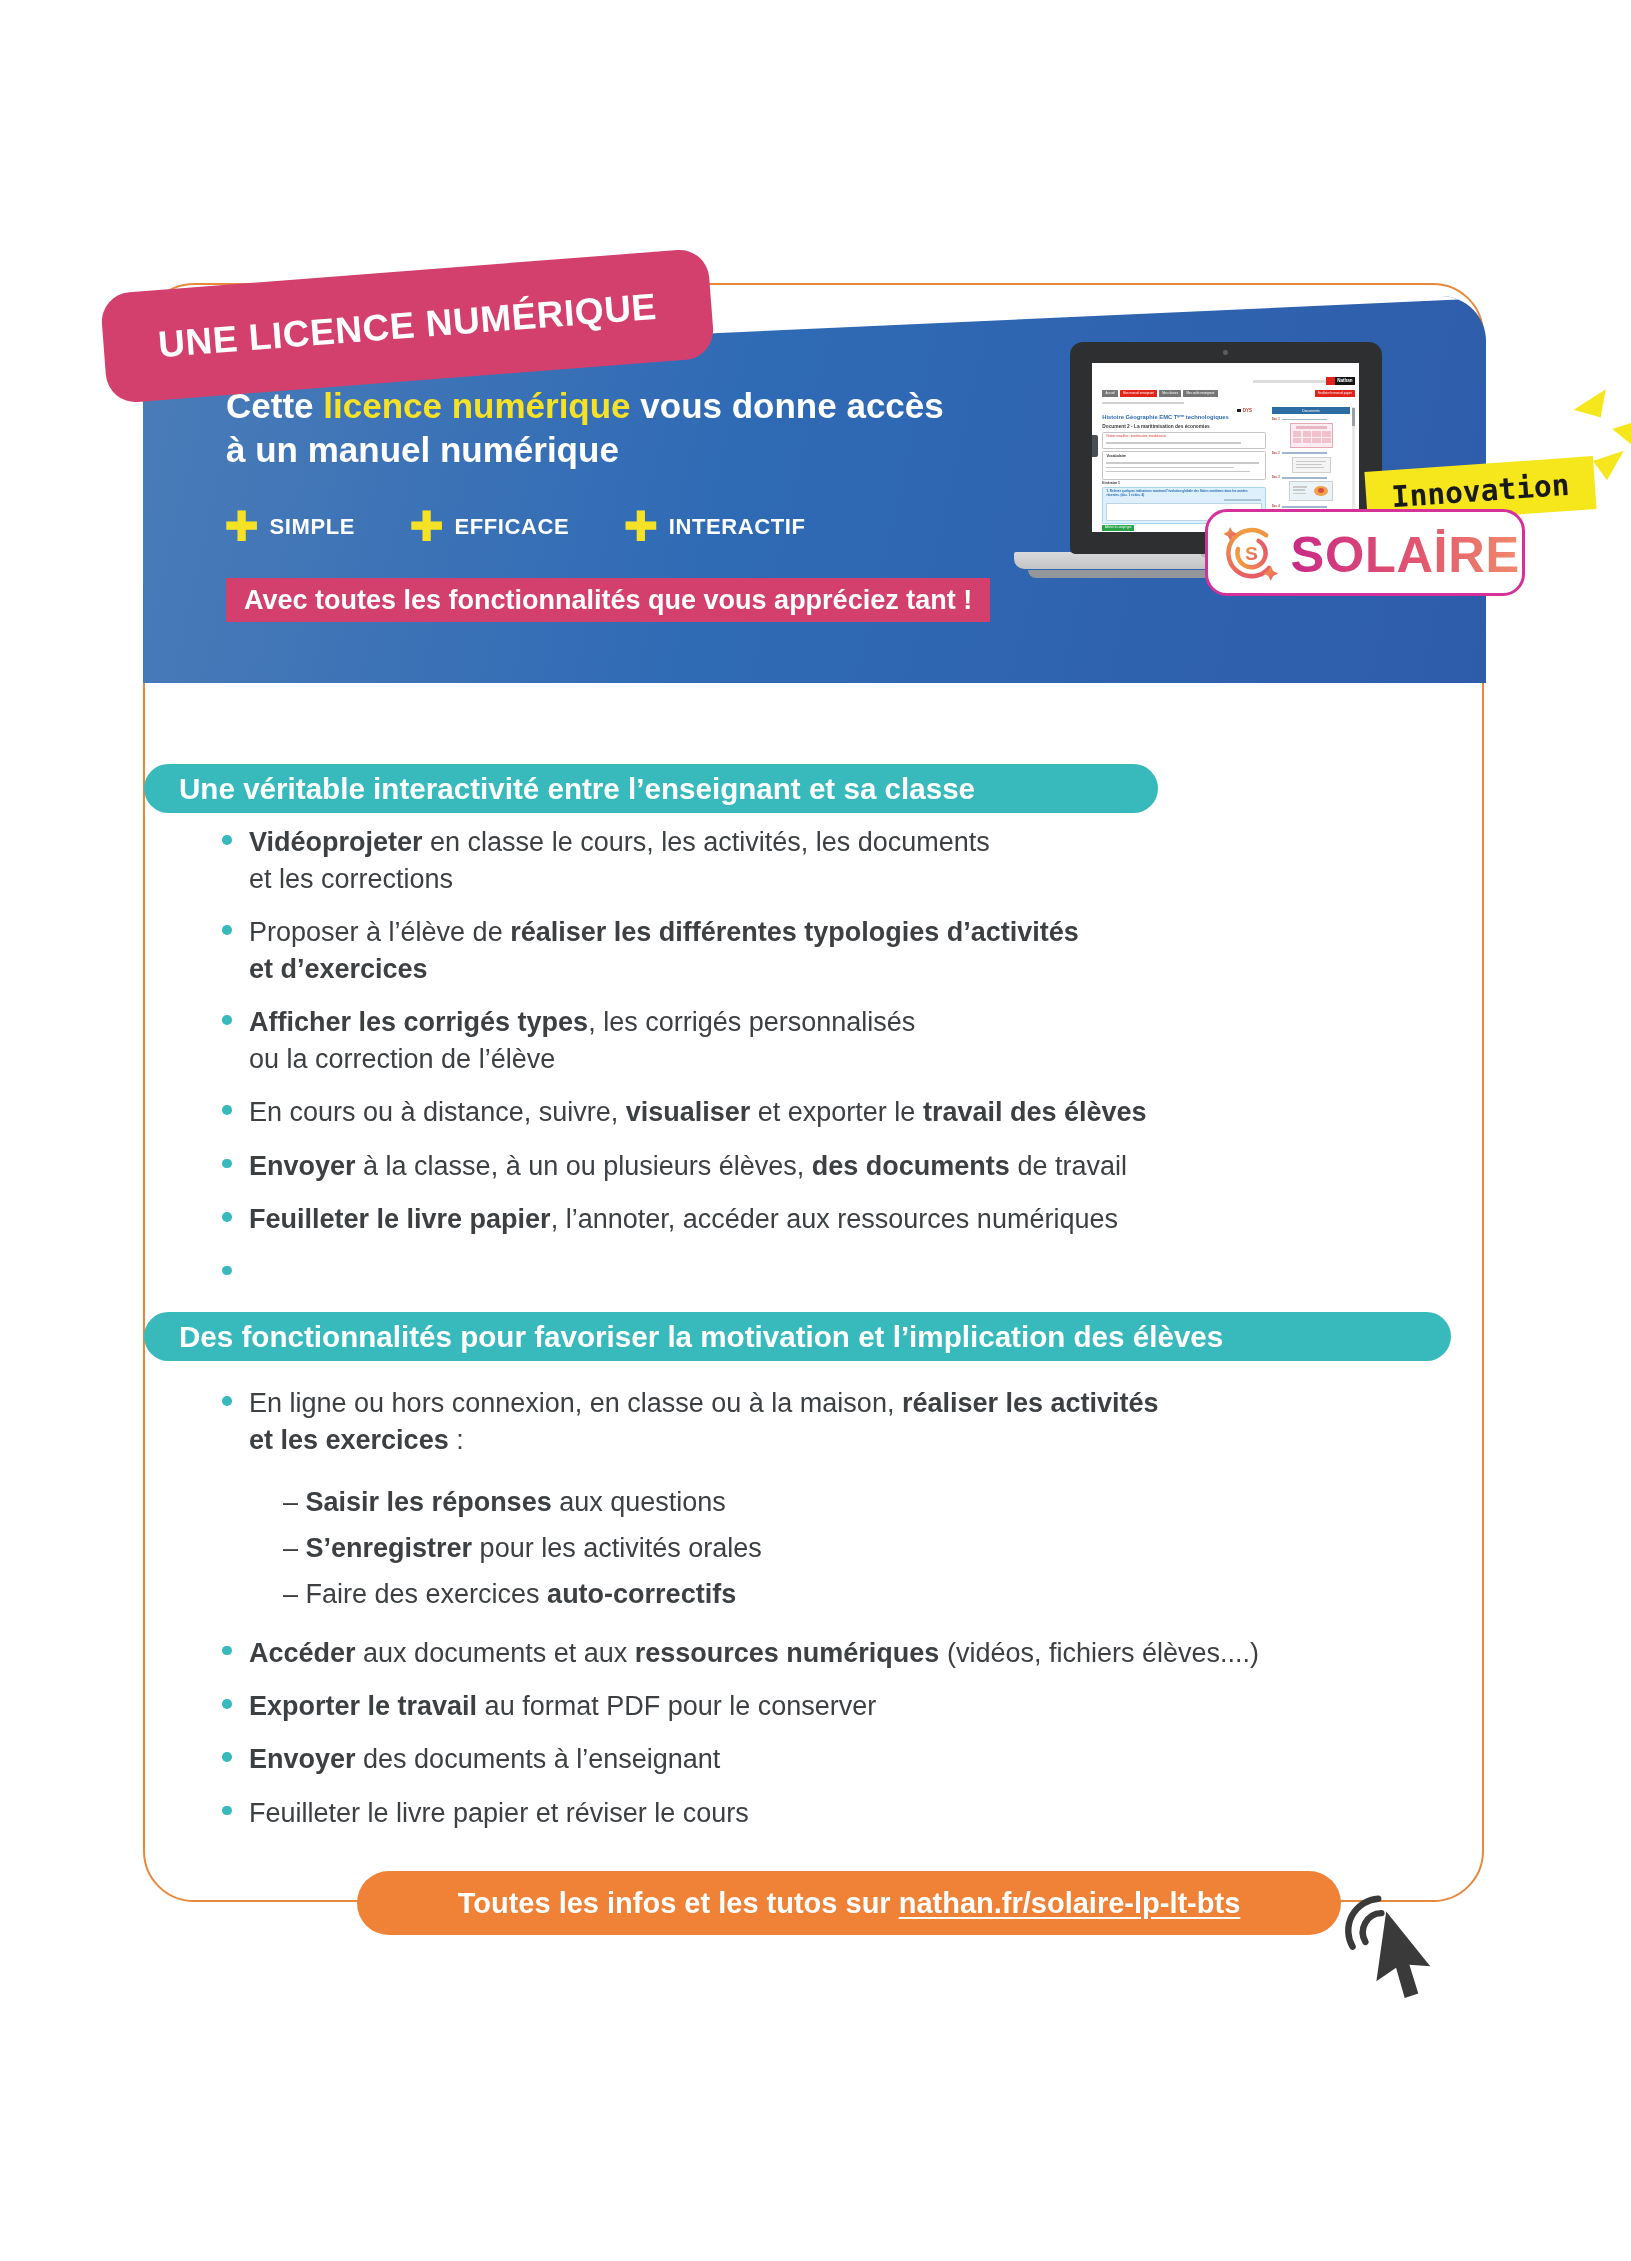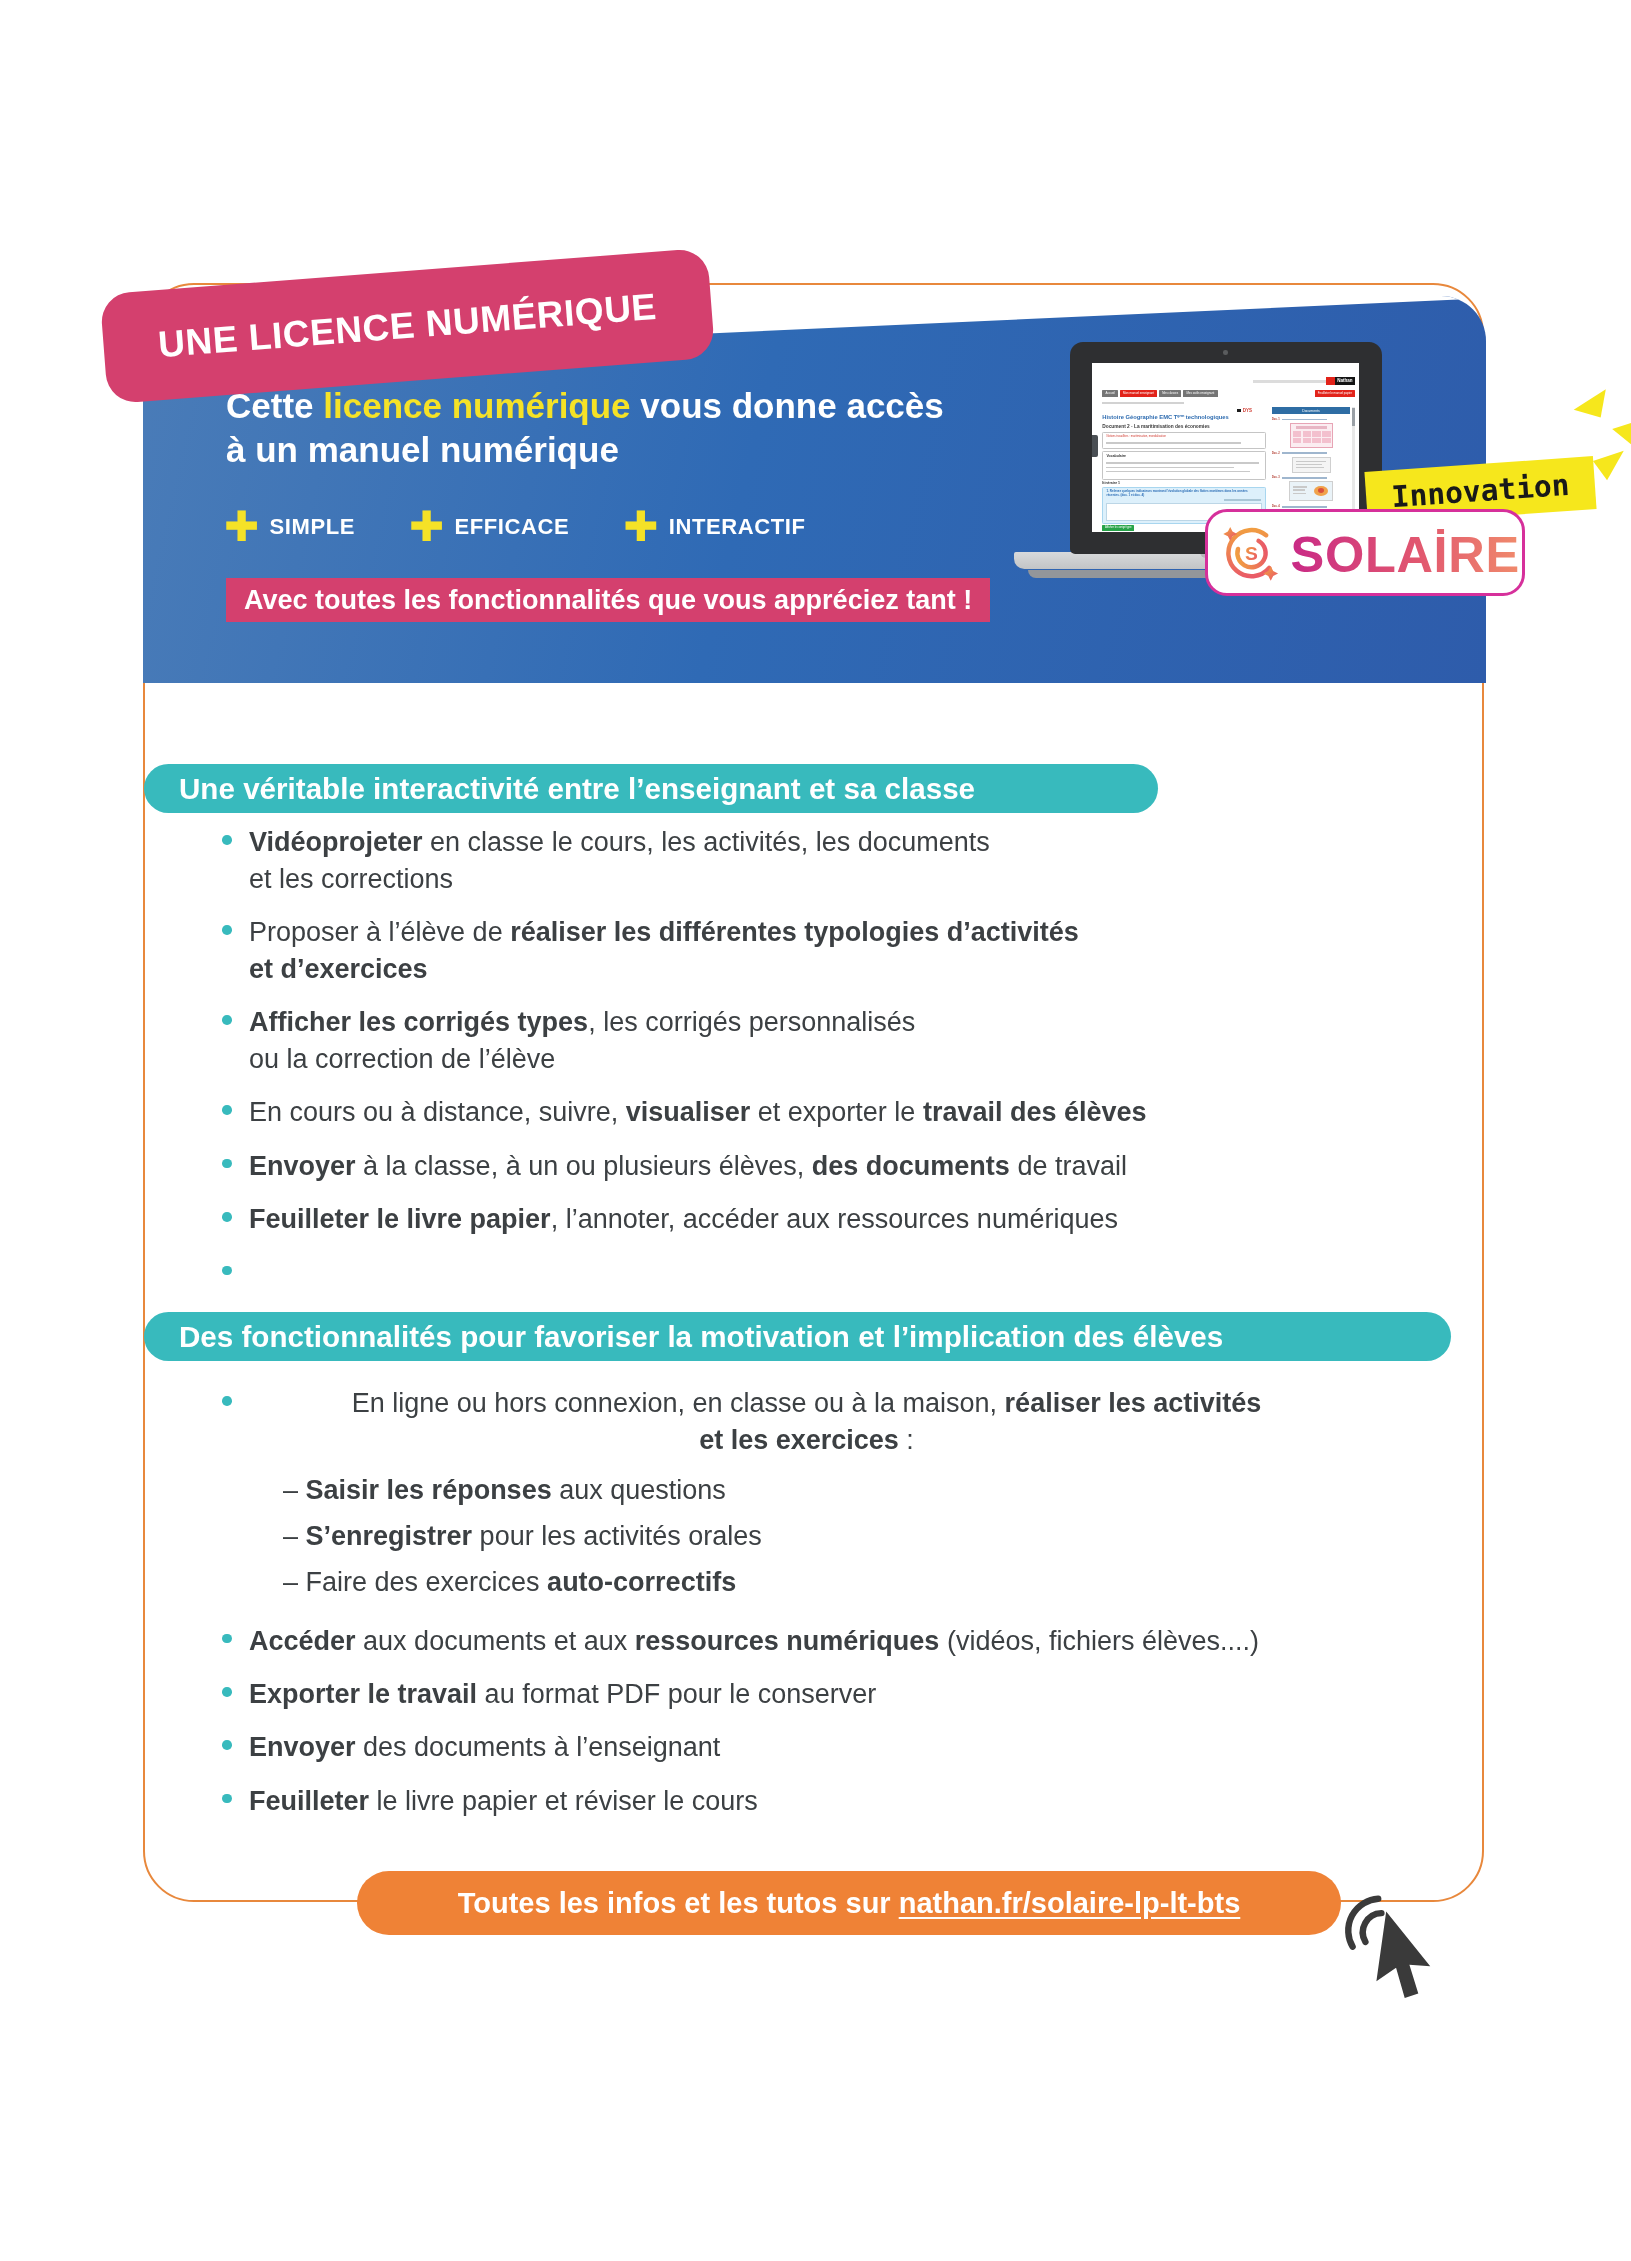--- a/index.html
+++ b/index.html
@@ -268,29 +268,29 @@
     <div class="li"><span class="dot"></span><span class="rich"><span style="font-weight: 700;">Afficher les corrigés types</span><span>, les corrigés personnalisés
 ou la correction de l’élève</span></span></div>
     <div class="li"><span class="dot"></span><span class="rich"><span>En cours ou à distance, suivre, </span><span style="font-weight: 700;">visualiser</span><span> et exporter le </span><span style="font-weight: 700;">travail des élèves</span></span></div>
     <div class="li"><span class="dot"></span><span class="rich"><span style="font-weight: 700;">Envoyer</span><span> à la classe, à un ou plusieurs élèves, </span><span style="font-weight: 700;">des documents</span><span> de travail</span></span></div>
     <div class="li"><span class="dot"></span><span class="rich"><span style="font-weight: 700;">Feuilleter le livre papier</span><span>, l’annoter, accéder aux ressources numériques</span></span></div>
     <div class="li"><span class="dot"></span></div>
   </div>
 
   <div class="abs pill pill2">Des fonctionnalités pour favoriser la motivation et l’implication des élèves</div>
   <div class="abs list list2">
-    <div class="li" style="margin-bottom:14px;text-align:center;"><span class="dot"></span><span class="rich"><span>En ligne ou hors connexion, en classe ou à la maison, </span><span style="font-weight: 700;">réaliser les activités
+    <div class="li" style="margin-bottom:26px;"><span class="dot"></span><span class="rich"><span>En ligne ou hors connexion, en classe ou à la maison, </span><span style="font-weight: 700;">réaliser les activités
 et les exercices</span><span> :</span></span></div>
     <div class="li sub"><span class="rich"><span>– </span><span style="font-weight: 700; text-align: center;">Saisir les réponses</span><span> aux questions</span></span></div>
     <div class="li sub"><span class="rich"><span>– </span><span style="font-weight: 700;">S’enregistrer</span><span> pour les activités orales</span></span></div>
     <div class="li sub sub-last"><span class="rich"><span>– Faire des exercices </span><span style="font-weight: 700;">auto-correctifs</span></span></div>
     <div class="li"><span class="dot"></span><span class="rich"><span style="font-weight: 700;">Accéder</span><span> aux documents et aux </span><span style="font-weight: 700;">ressources numériques</span><span> (vidéos, fichiers élèves....)</span></span></div>
     <div class="li"><span class="dot"></span><span class="rich"><span style="font-weight: 700;">Exporter le travail</span><span> au format PDF pour le conserver</span></span></div>
     <div class="li"><span class="dot"></span><span class="rich"><span style="font-weight: 700;">Envoyer</span><span> des documents à l’enseignant</span></span></div>
-    <div class="li"><span class="dot"></span><span class="rich"><span style="font-weight: 700;">Feuilleter</span><span> le livre papier et réviser le cours</span></span></div>
+    <div class="li"><span class="dot"></span><span class="rich"><span style="font-weight: 400;">Feuilleter</span><span> le livre papier et réviser le cours</span></span></div>
   </div>
 
   <div class="abs footer-pill">
     <span class="rich"><span>Toutes les infos et les tutos sur </span><span style="font-weight: 700; text-decoration: underline;">nathan.fr/solaire-lp-lt-bts</span></span>
   </div>
   <svg class="abs cursor" width="96" height="119" viewBox="0 0 60 74">
     <g stroke="#3A3A3A" stroke-width="4" fill="none" stroke-linecap="round">
       <path d="M 22 4 A 20 20 0 0 0 6 34"></path>
       <path d="M 24 13 A 12 12 0 0 0 14 31"></path>
     </g>

